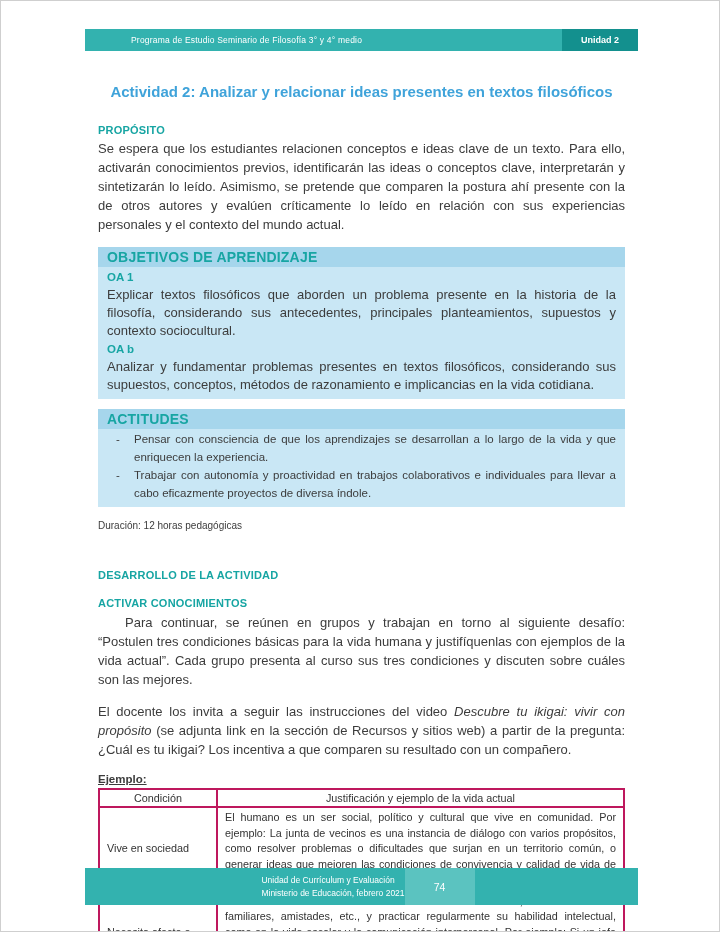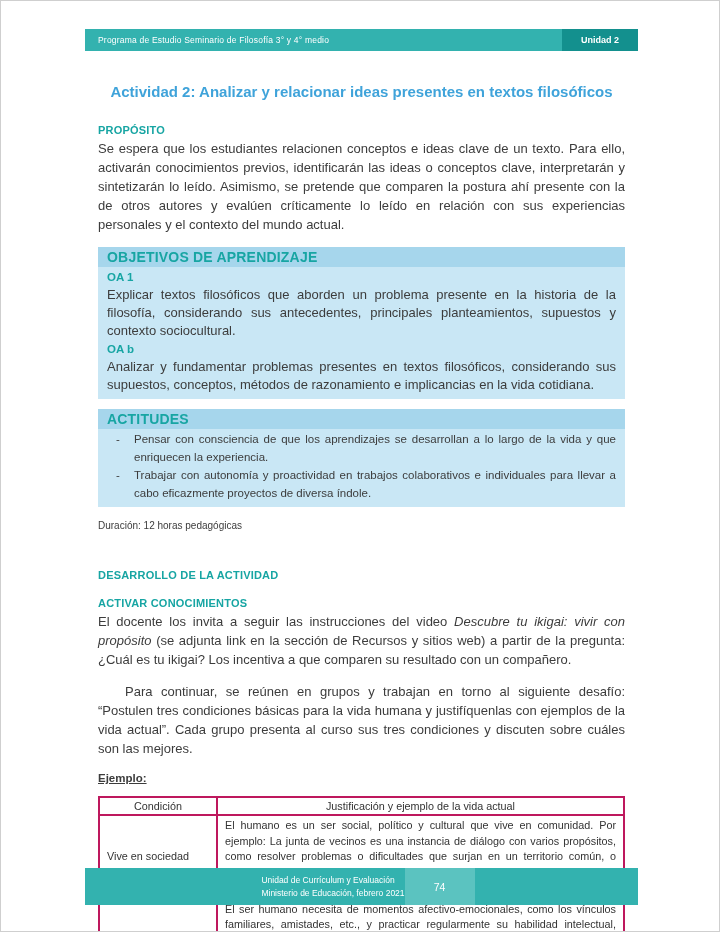--- a/index.html
+++ b/index.html
@@ -14,21 +14,21 @@
     font-family: "Liberation Sans", sans-serif;
     color: #3c3c3c;
     overflow: hidden;
   }
 
   
   .header-bar {
     position: absolute;
     top: 28px; left: 84px; width: 553px; height: 22px;
     background: #33b2af;
-    display: flex; align-items: center; justify-content: space-between;
+    display: flex; align-items: center; justify-content: space-between; padding-left: 33px;
   }
   .header-program {
     color: #ffffff; font-size: 8.5px; padding-left: 13px; letter-spacing: 0.2px;
   }
   .header-unit {
     background: #13908e; color: #ffffff; font-size: 9px; font-weight: bold;
     height: 100%; display: flex; align-items: center; padding: 0 19px;
   }
 
   
@@ -66,21 +66,21 @@
   }
   .dash-list li::before { content: "-"; position: absolute; left: 9px; }
 
   .duration { font-size: 10px; line-height: 18px; margin: 2px 0 34px; }
 
   .heading-spaced { margin-bottom: 16px; }
   .indented { text-indent: 27px; margin-top: 4px; }
 
   .ejemplo-label {
     font-size: 11.5px; font-weight: bold; text-decoration: underline;
-    margin: 14px 0 12px;
+    margin: 14px 0 3px;
   }
 
   
   .example-table {
     width: 100%; border-collapse: collapse; font-size: 10.8px; color: #333;
   }
   .example-table th, .example-table td { border: 2px solid #be185d; }
   .example-table th {
     font-weight: normal; text-align: center; padding: 2px 4px;
     background: #ffffff;
@@ -144,23 +144,23 @@
           <li>Trabajar con autonomía y proactividad en trabajos colaborativos e individuales para llevar a cabo eficazmente proyectos de diversa índole.</li>
         </ul>
       </div>
     </div>
 
     <p class="duration">Duración: 12 horas pedagógicas</p>
 
     <h2 class="section-heading heading-spaced">DESARROLLO DE LA ACTIVIDAD</h2>
     <h2 class="section-heading">ACTIVAR CONOCIMIENTOS</h2>
 
+    <p class="body-text indented">Para continuar, se reúnen en grupos y trabajan en torno al siguiente desafío: “Postulen tres condiciones básicas para la vida humana y justifíquenlas con ejemplos de la vida actual”. Cada grupo presenta al curso sus tres condiciones y discuten sobre cuáles son las mejores.</p>
+
     <p class="body-text"><span>El docente los invita a seguir las instrucciones del video </span><em>Descubre tu ikigai: vivir con propósito</em><span> (se adjunta link en la sección de Recursos y sitios web) a partir de la pregunta: ¿Cuál es tu ikigai? Los incentiva a que comparen su resultado con un compañero.</span></p>
-
-    <p class="body-text indented">Para continuar, se reúnen en grupos y trabajan en torno al siguiente desafío: “Postulen tres condiciones básicas para la vida humana y justifíquenlas con ejemplos de la vida actual”. Cada grupo presenta al curso sus tres condiciones y discuten sobre cuáles son las mejores.</p>
 
     <p class="ejemplo-label">Ejemplo:</p>
 
     <table class="example-table">
       <thead>
         <tr>
           <th>Condición</th>
           <th>Justificación y ejemplo de la vida actual</th>
         </tr>
       </thead>

